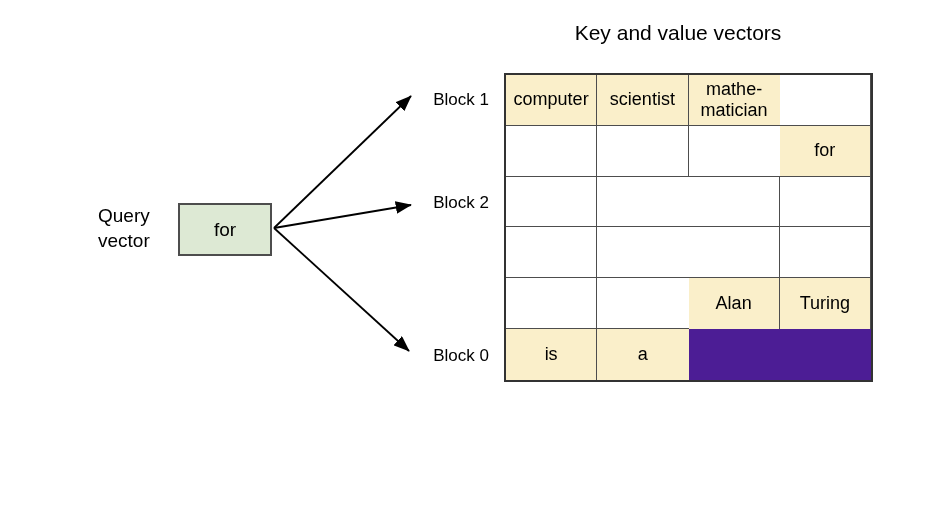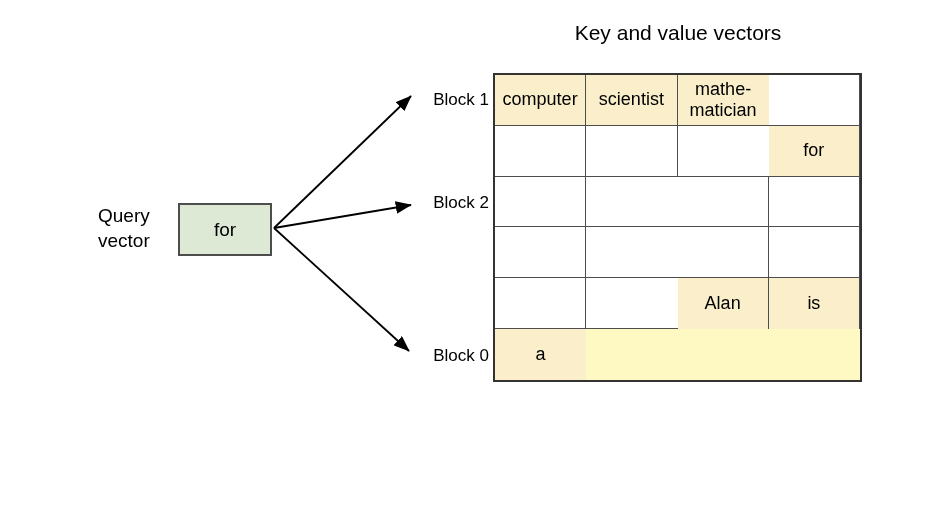--- a/index.html
+++ b/index.html
@@ -76,30 +76,30 @@
     width: 80px;
     white-space: nowrap;
   }
   #block-label-1 { left: 409px; top: 89px; }
   #block-label-2 { left: 409px; top: 192px; }
   #block-label-0 { left: 409px; top: 345px; }
 
   
   #token-grid {
     position: absolute;
-    left: 493px;
+    left: 504px;
     top: 73px;
     width: 369px;
     height: 309px;
     border: 2px solid #333333;
     box-sizing: border-box;
     display: grid;
     grid-template-columns: repeat(4, 1fr);
     grid-template-rows: repeat(6, 1fr);
-    background: #fef9c3;
+    background: #4c1d95;
   }
   .grid-cell {
     border-right: 1.5px solid #4d4d4d;
     border-bottom: 1.5px solid #4d4d4d;
     box-sizing: border-box;
     display: flex;
     align-items: center;
     justify-content: center;
     text-align: center;
     font-size: 18px;
@@ -179,20 +179,25 @@
     <div class="grid-cell"></div>
     <div class="grid-cell"></div>
     <div class="grid-cell col-last"></div>
     <div class="grid-cell filled row-last">
       <span class="wrap">
         <span>Alan</span>
       </span>
     </div>
     <div class="grid-cell filled row-last">
       <span class="wrap">
+        <span>Turing</span>
+      </span>
+    </div>
+    <div class="grid-cell filled row-last">
+      <span class="wrap">
         <span>is</span>
       </span>
     </div>
     <div class="grid-cell filled col-last row-last">
       <span class="wrap">
         <span>a</span>
       </span>
     </div>
   </div>
 

